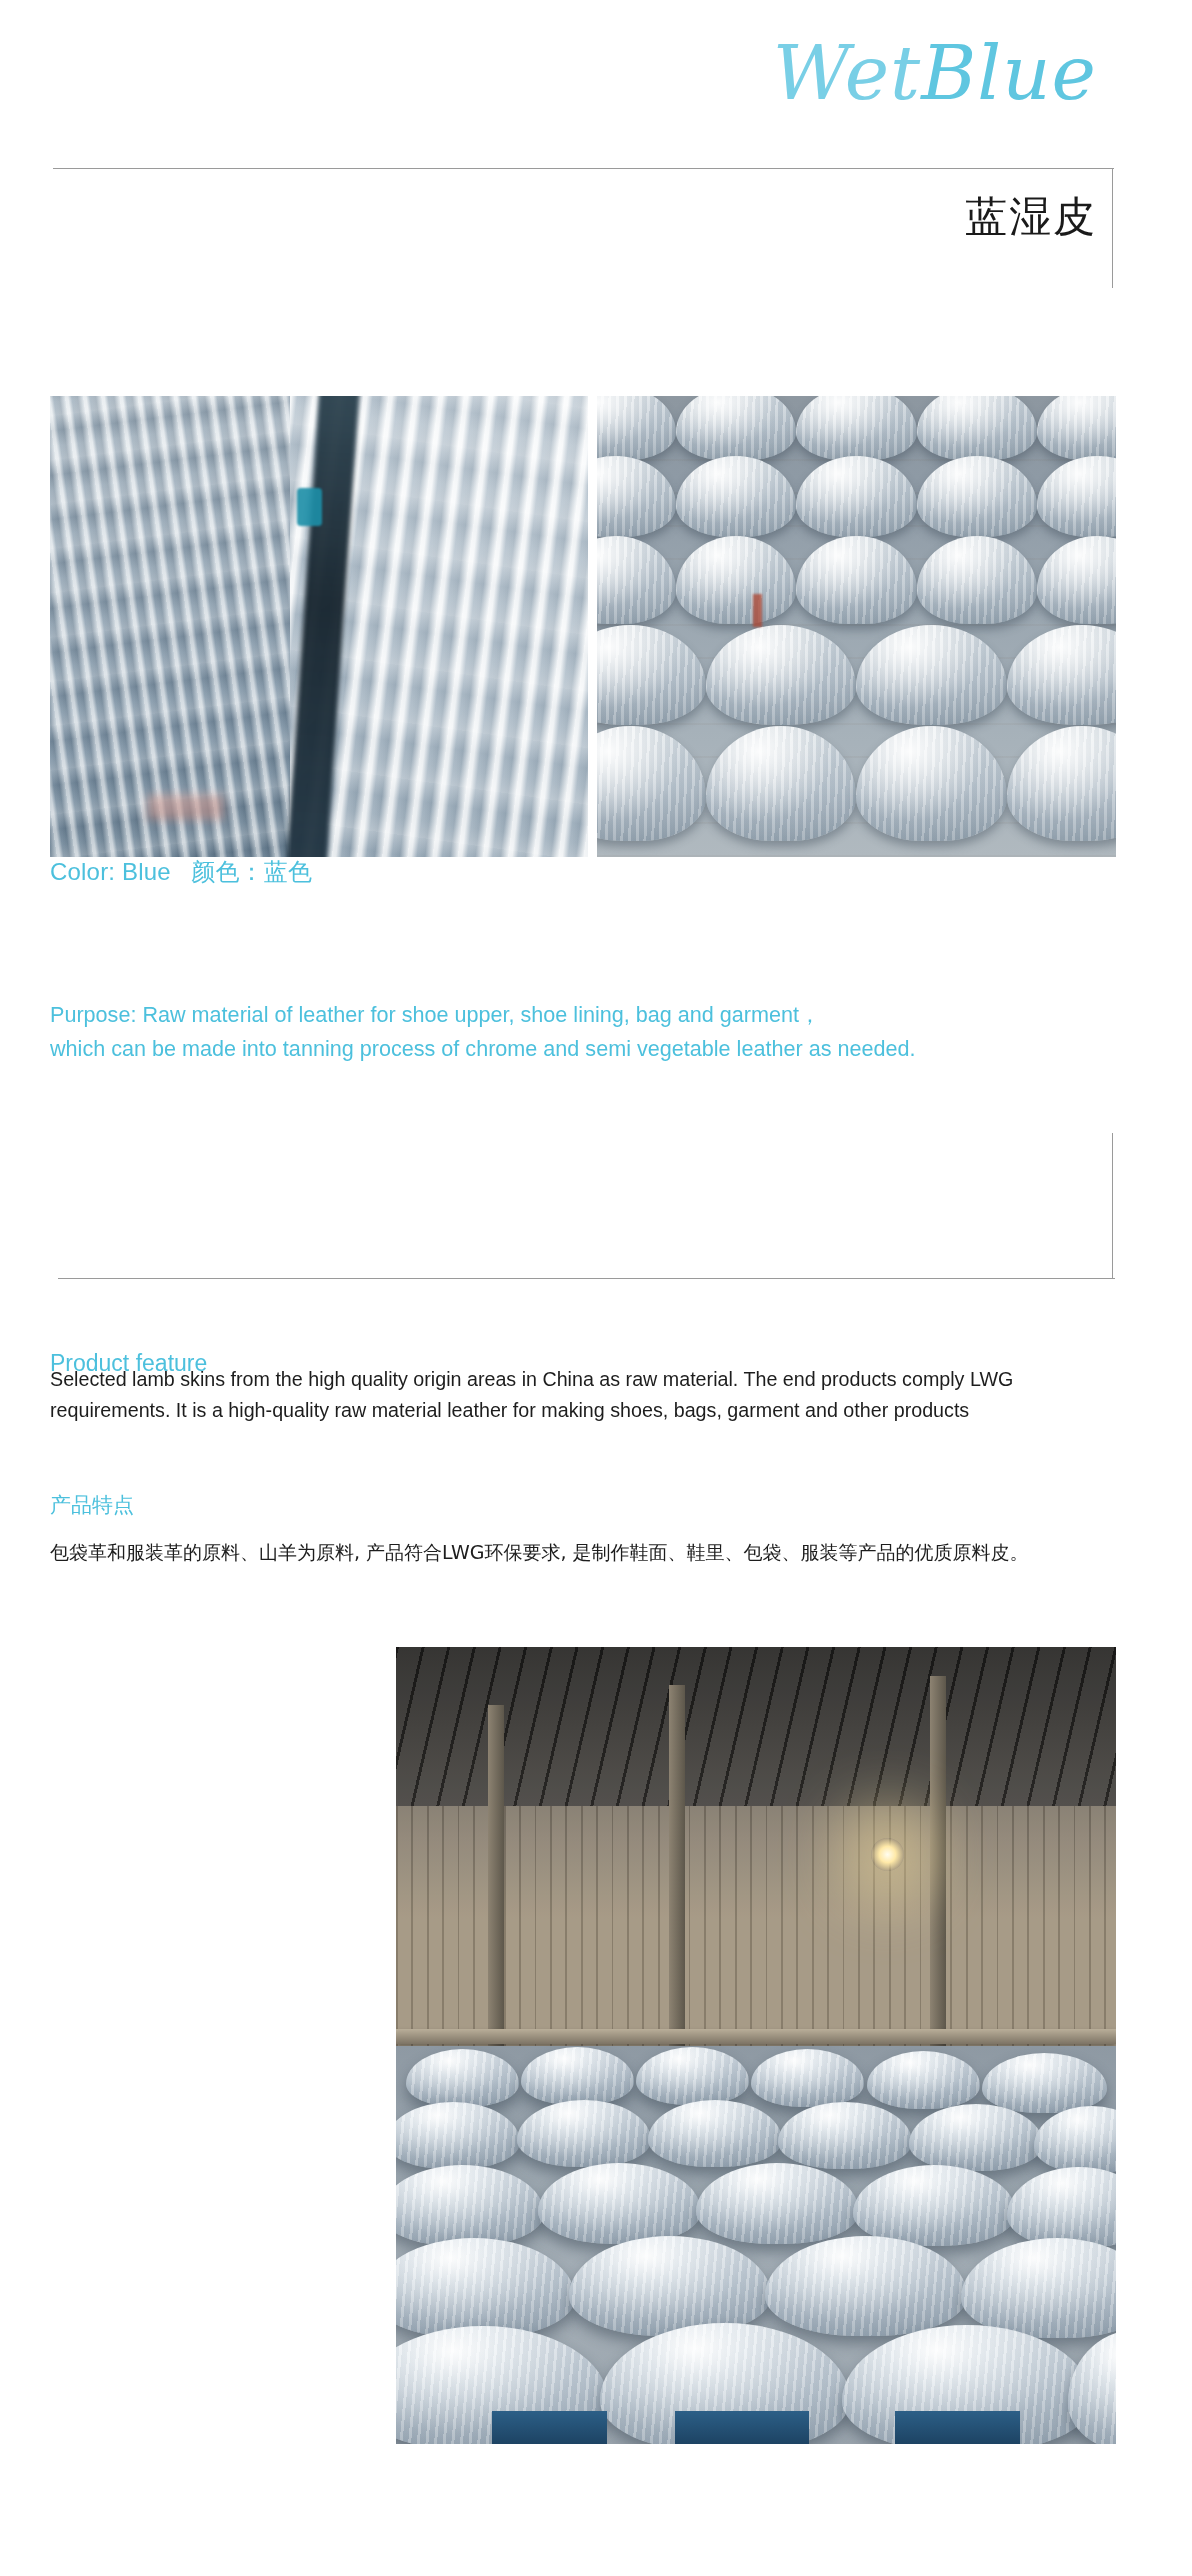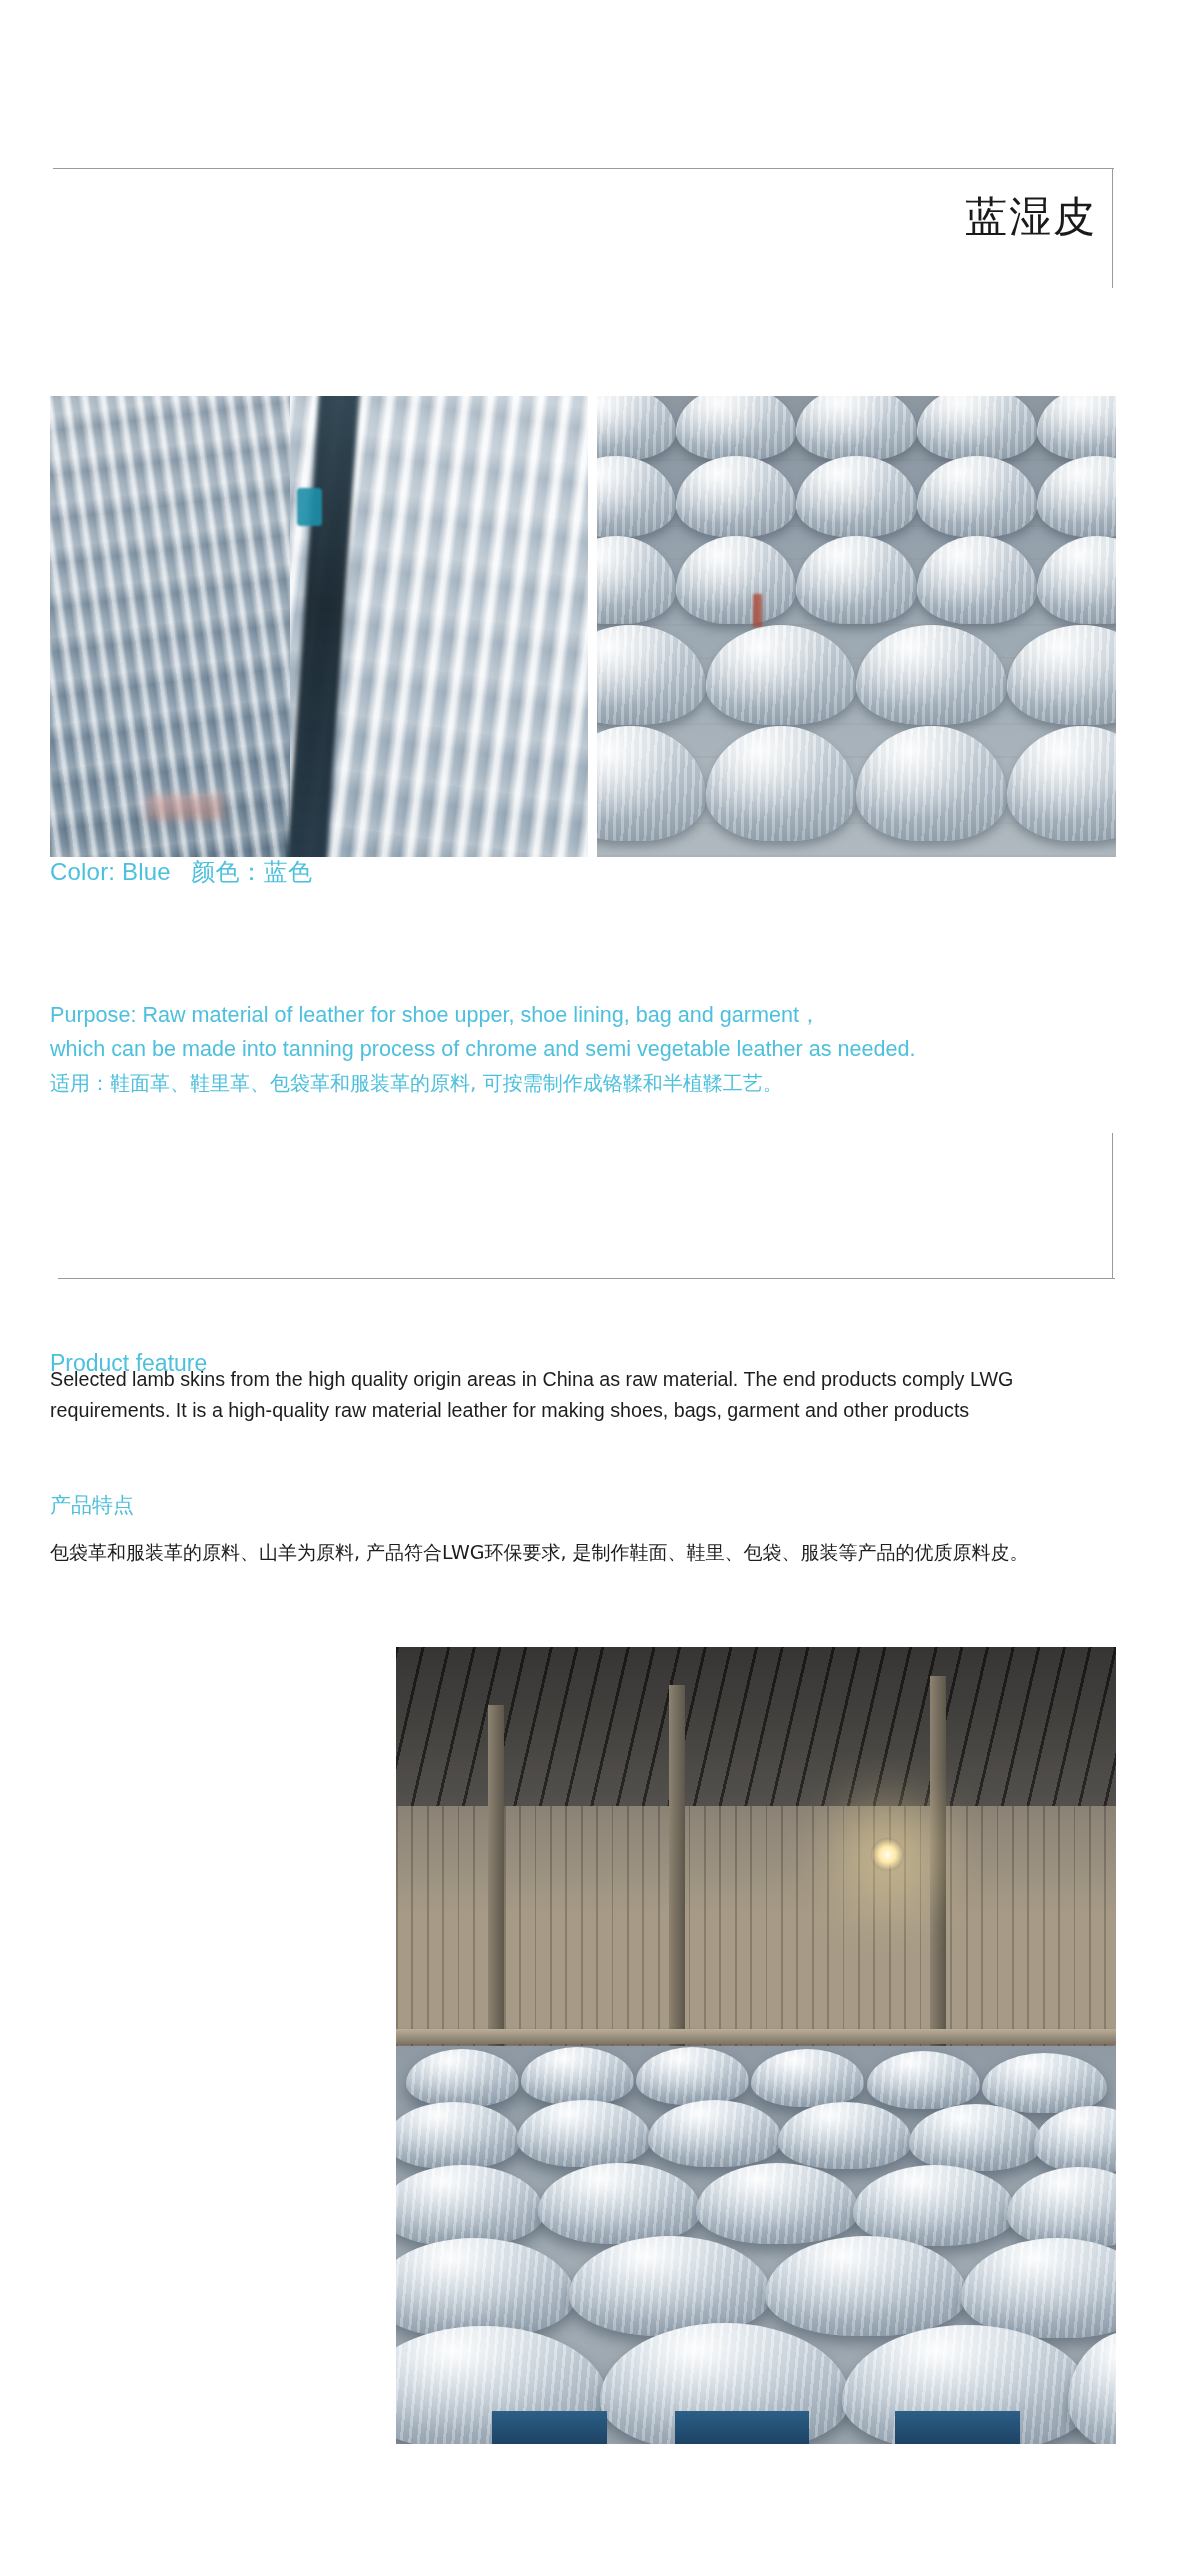--- a/index.html
+++ b/index.html
@@ -352,20 +352,23 @@
       repeating-linear-gradient(95deg, rgba(255,255,255,0.32) 0 2.9px, rgba(120,138,156,0.2) 2.9px 8.6px),
       linear-gradient(180deg, #e3e9ee 0%, #bcc7d0 52%, #8a99a6 100%);
     border-radius: 50% 50% 45% 45% / 60% 60% 40% 40%;
     box-shadow: 0 7.7px 13.4px rgba(35,50,64,0.40);
   }
 </style>
 </head>
 <body>
 
 <div class="header">
+  <div class="brand-title">
+    <span class="wet">Wet</span><span class="blue">Blue</span>
+  </div>
   <div class="header-rule"></div>
   <div class="header-vline"></div>
   <div class="brand-title-cn">蓝湿皮</div>
 </div>
 
 <div class="photo-left">
   <div class="pelts"></div>
   <div class="pelt-gap"></div>
   <div class="pelt-teal"></div>
   <div class="pelt-pink"></div>
@@ -412,21 +415,20 @@
 </div>
 
 <div class="color-line">
   <span>Color: Blue</span>
   <span class="cn">颜色：蓝色</span>
 </div>
 
 <div class="purpose">
   <div>Purpose: Raw material of leather for shoe upper, shoe lining, bag and garment，</div>
   <div>which can be made into tanning process of chrome and semi vegetable leather as needed.</div>
-  <div class="cn">适用：鞋面革、鞋里革、包袋革和服装革的原料, 可按需制作成铬鞣和半植鞣工艺。</div>
 </div>
 
 <div class="mid-vline"></div>
 <div class="mid-rule"></div>
 
 <div class="feature-title">Product feature</div>
 <div class="feature-body">Selected lamb skins from the high quality origin areas in China as raw material. The end products comply LWG requirements. It is a high-quality raw material leather for making shoes, bags, garment and other products</div>
 <div class="feature-title-cn">产品特点</div>
 <div class="feature-body-cn">包袋革和服装革的原料、山羊为原料, 产品符合LWG环保要求, 是制作鞋面、鞋里、包袋、服装等产品的优质原料皮。</div>
 

